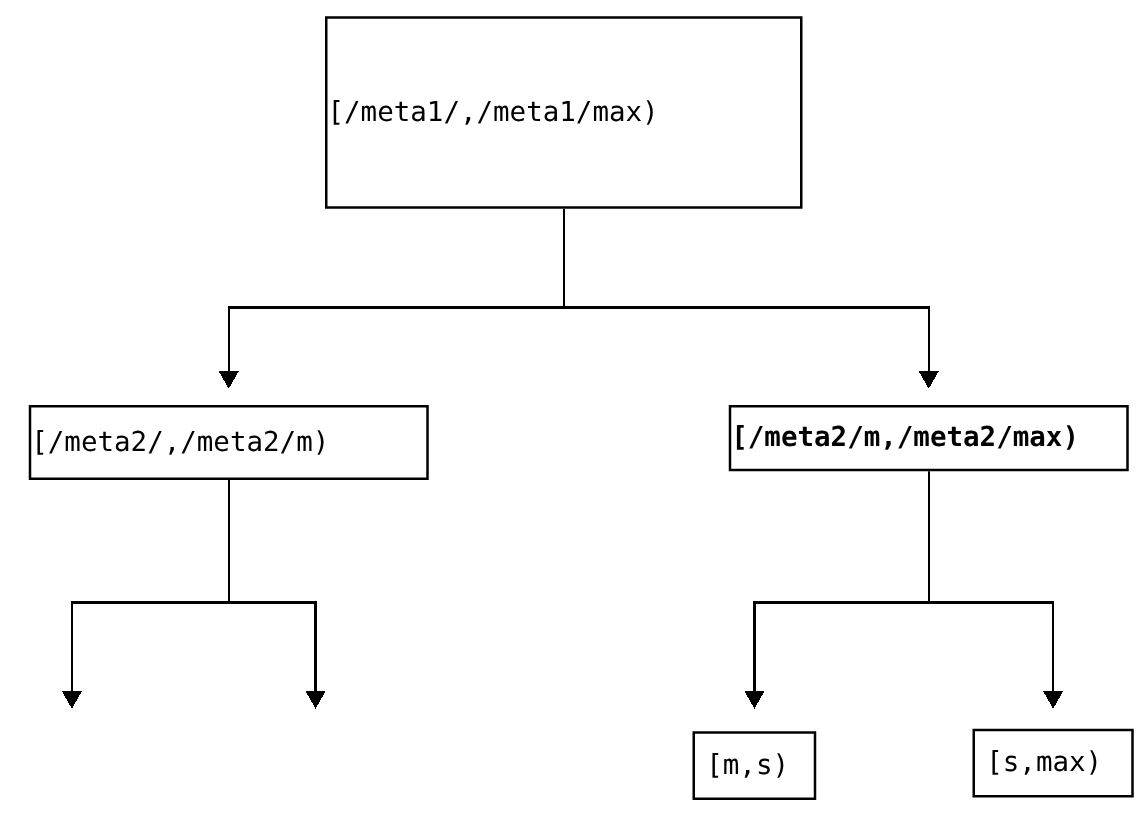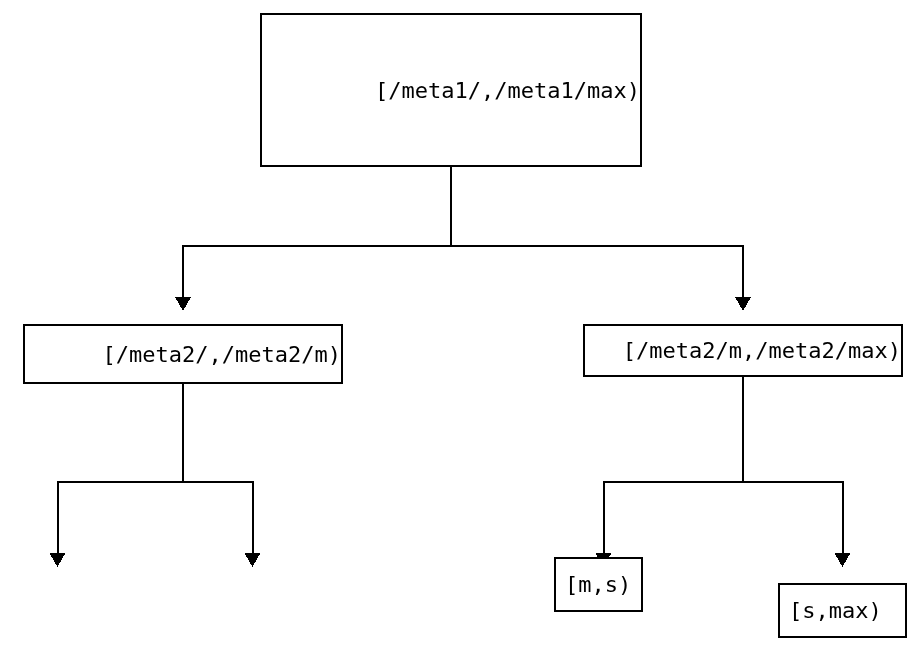--- a/index.html
+++ b/index.html
@@ -21,35 +21,35 @@
     left: 0;
     top: 0;
   }
   .node {
     position: absolute;
     box-sizing: border-box;
     border: 2px solid #000000;
     background: #ffffff;
     display: flex;
     align-items: center;
-    justify-content: flex-end;
+    justify-content: flex-start;
     font-size: 22px;
     white-space: pre;
   }
   .node.leaf {
     justify-content: flex-start;
     padding-left: 9px;
   }
   
   .n-root   { left: 260px; top: 13px;  width: 382px; height: 154px; }
   .n-m2low  { left: 23px;  top: 324px; width: 320px; height: 60px; }
-  .n-m2high { left: 583px; top: 324px; width: 320px; height: 53px; }
+  .n-m2high { left: 583px; top: 324px; width: 320px; height: 53px; font-weight: bold; }
   .n-ag     { left: 8px;   top: 583px; width: 99px;  height: 55px; }
   .n-gm     { left: 203px; top: 583px; width: 99px;  height: 55px; }
-  .n-ms     { left: 554px; top: 557px; width: 89px;  height: 55px; }
+  .n-ms     { left: 554px; top: 585px; width: 99px;  height: 55px; }
   .n-smax   { left: 778px; top: 583px; width: 129px; height: 55px; }
 </style>
 </head>
 <body>
 
 <div class="canvas">
 
   <svg class="edges" width="912" height="652" viewBox="0 0 912 652" shape-rendering="crispEdges">
 
     <g stroke="#000000" stroke-width="2" fill="#000000">

